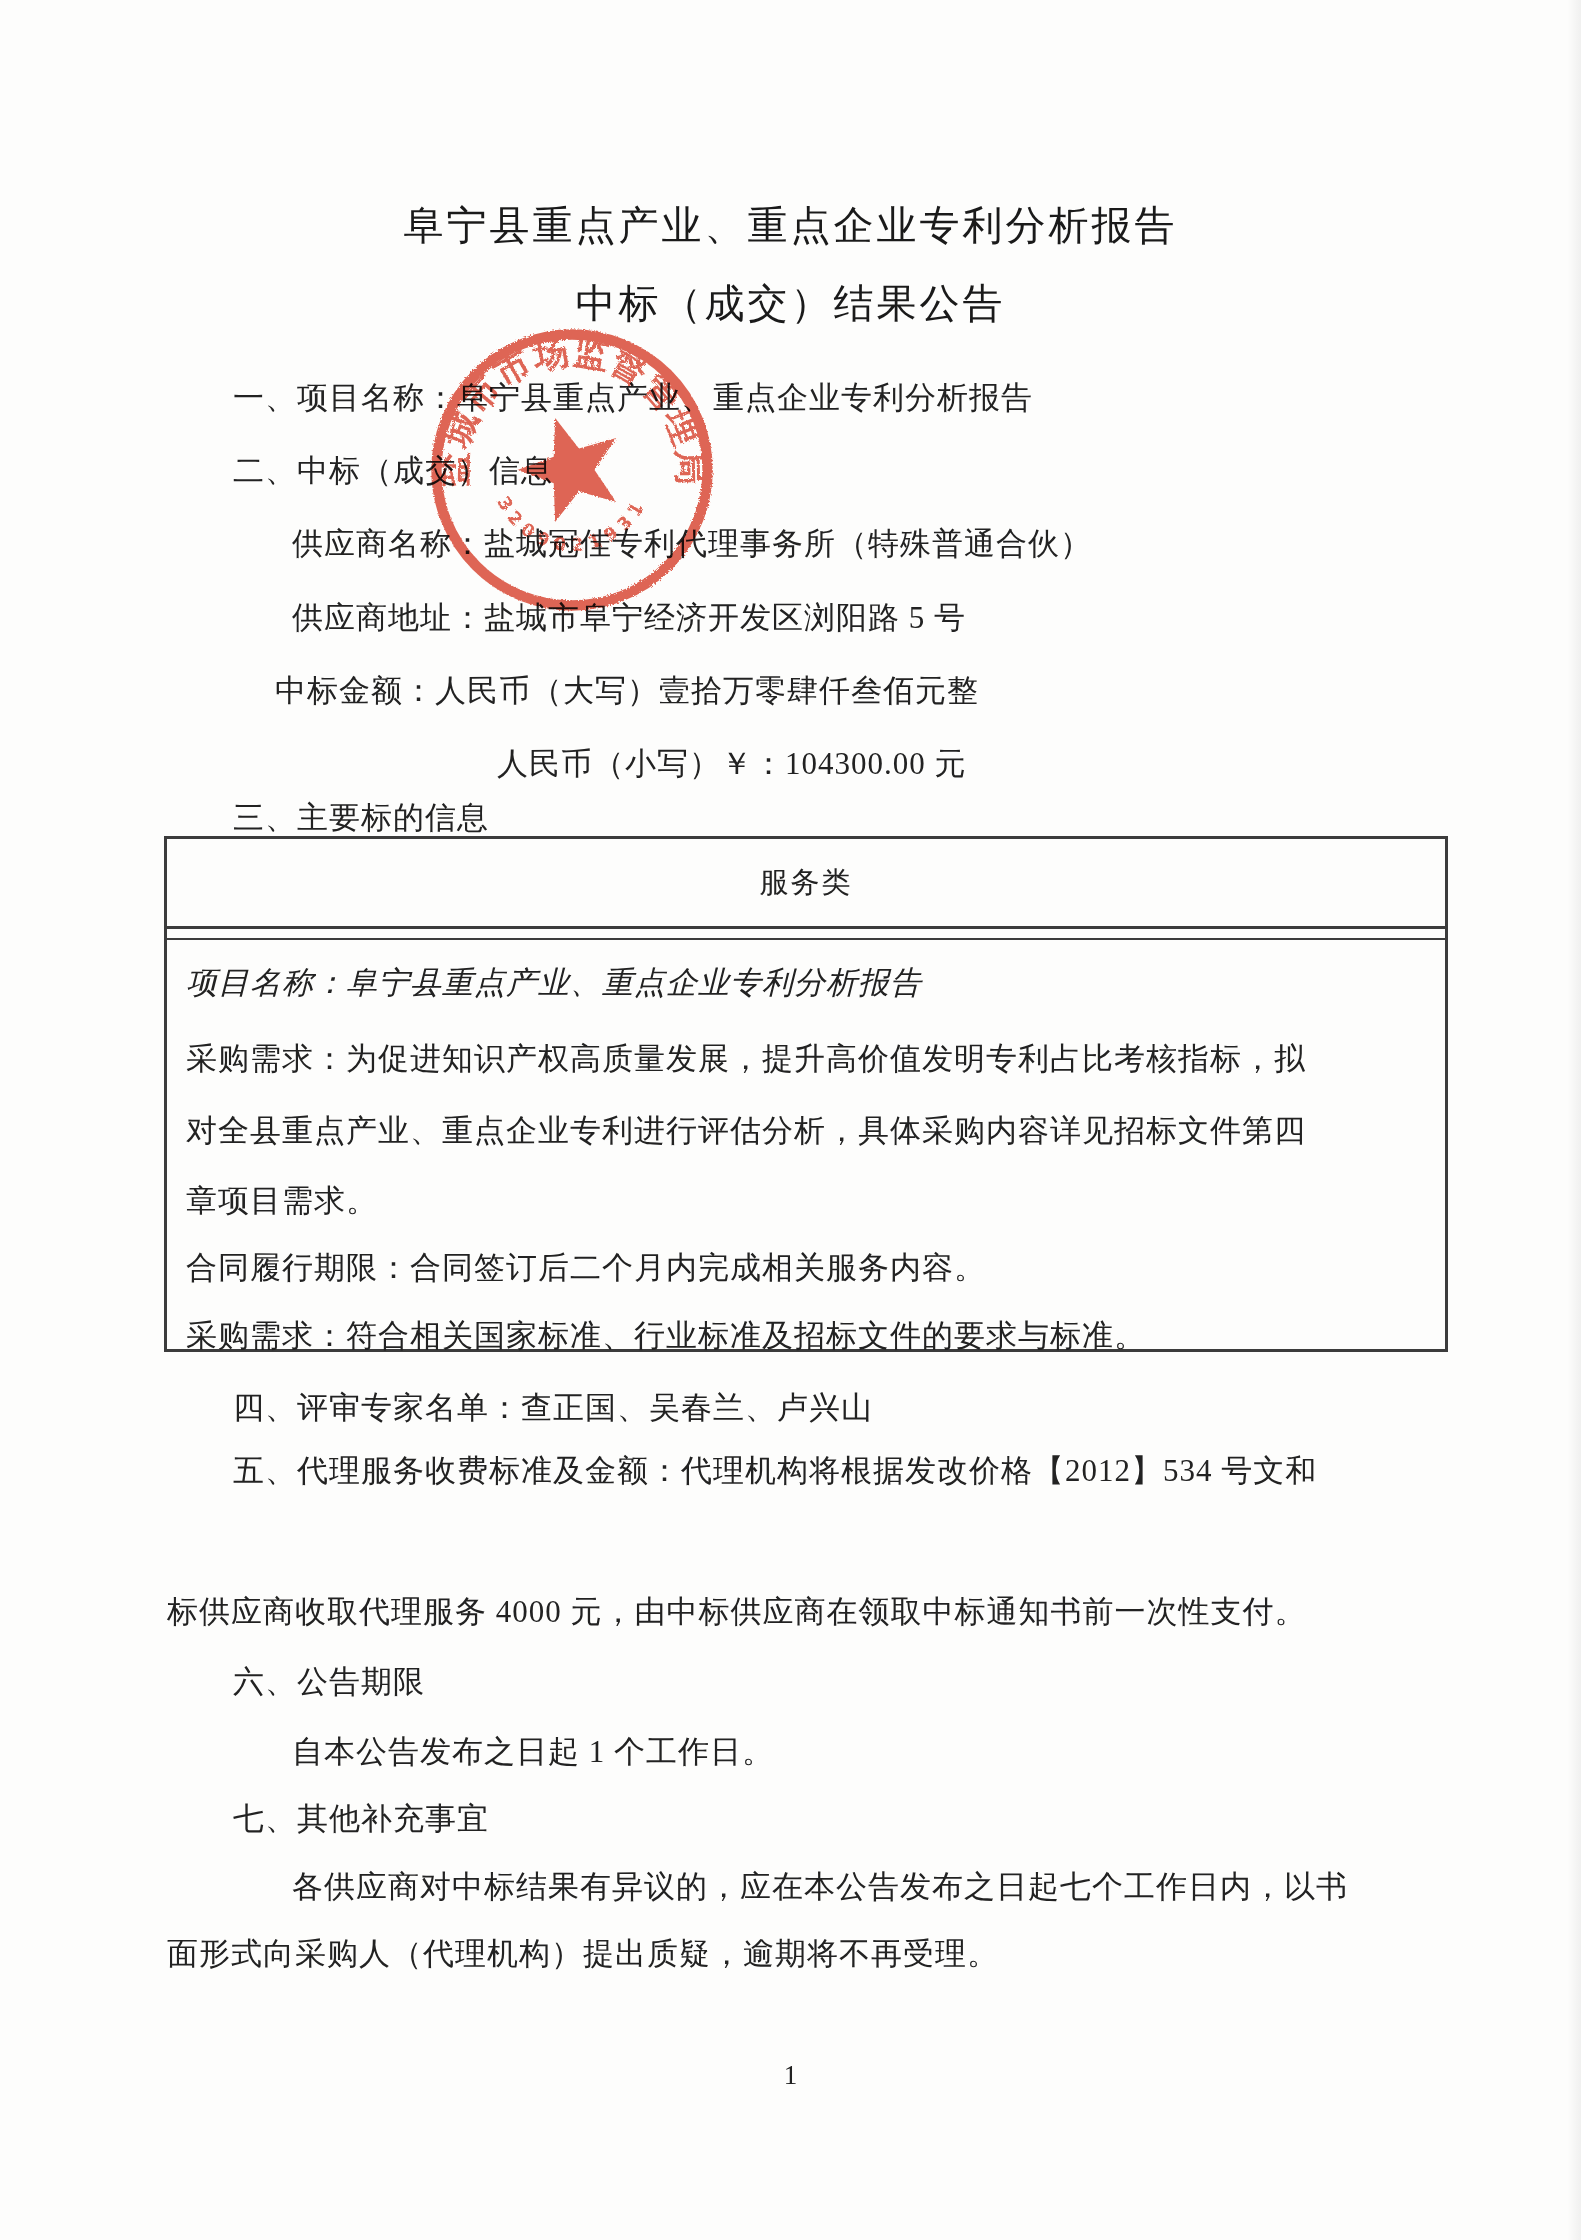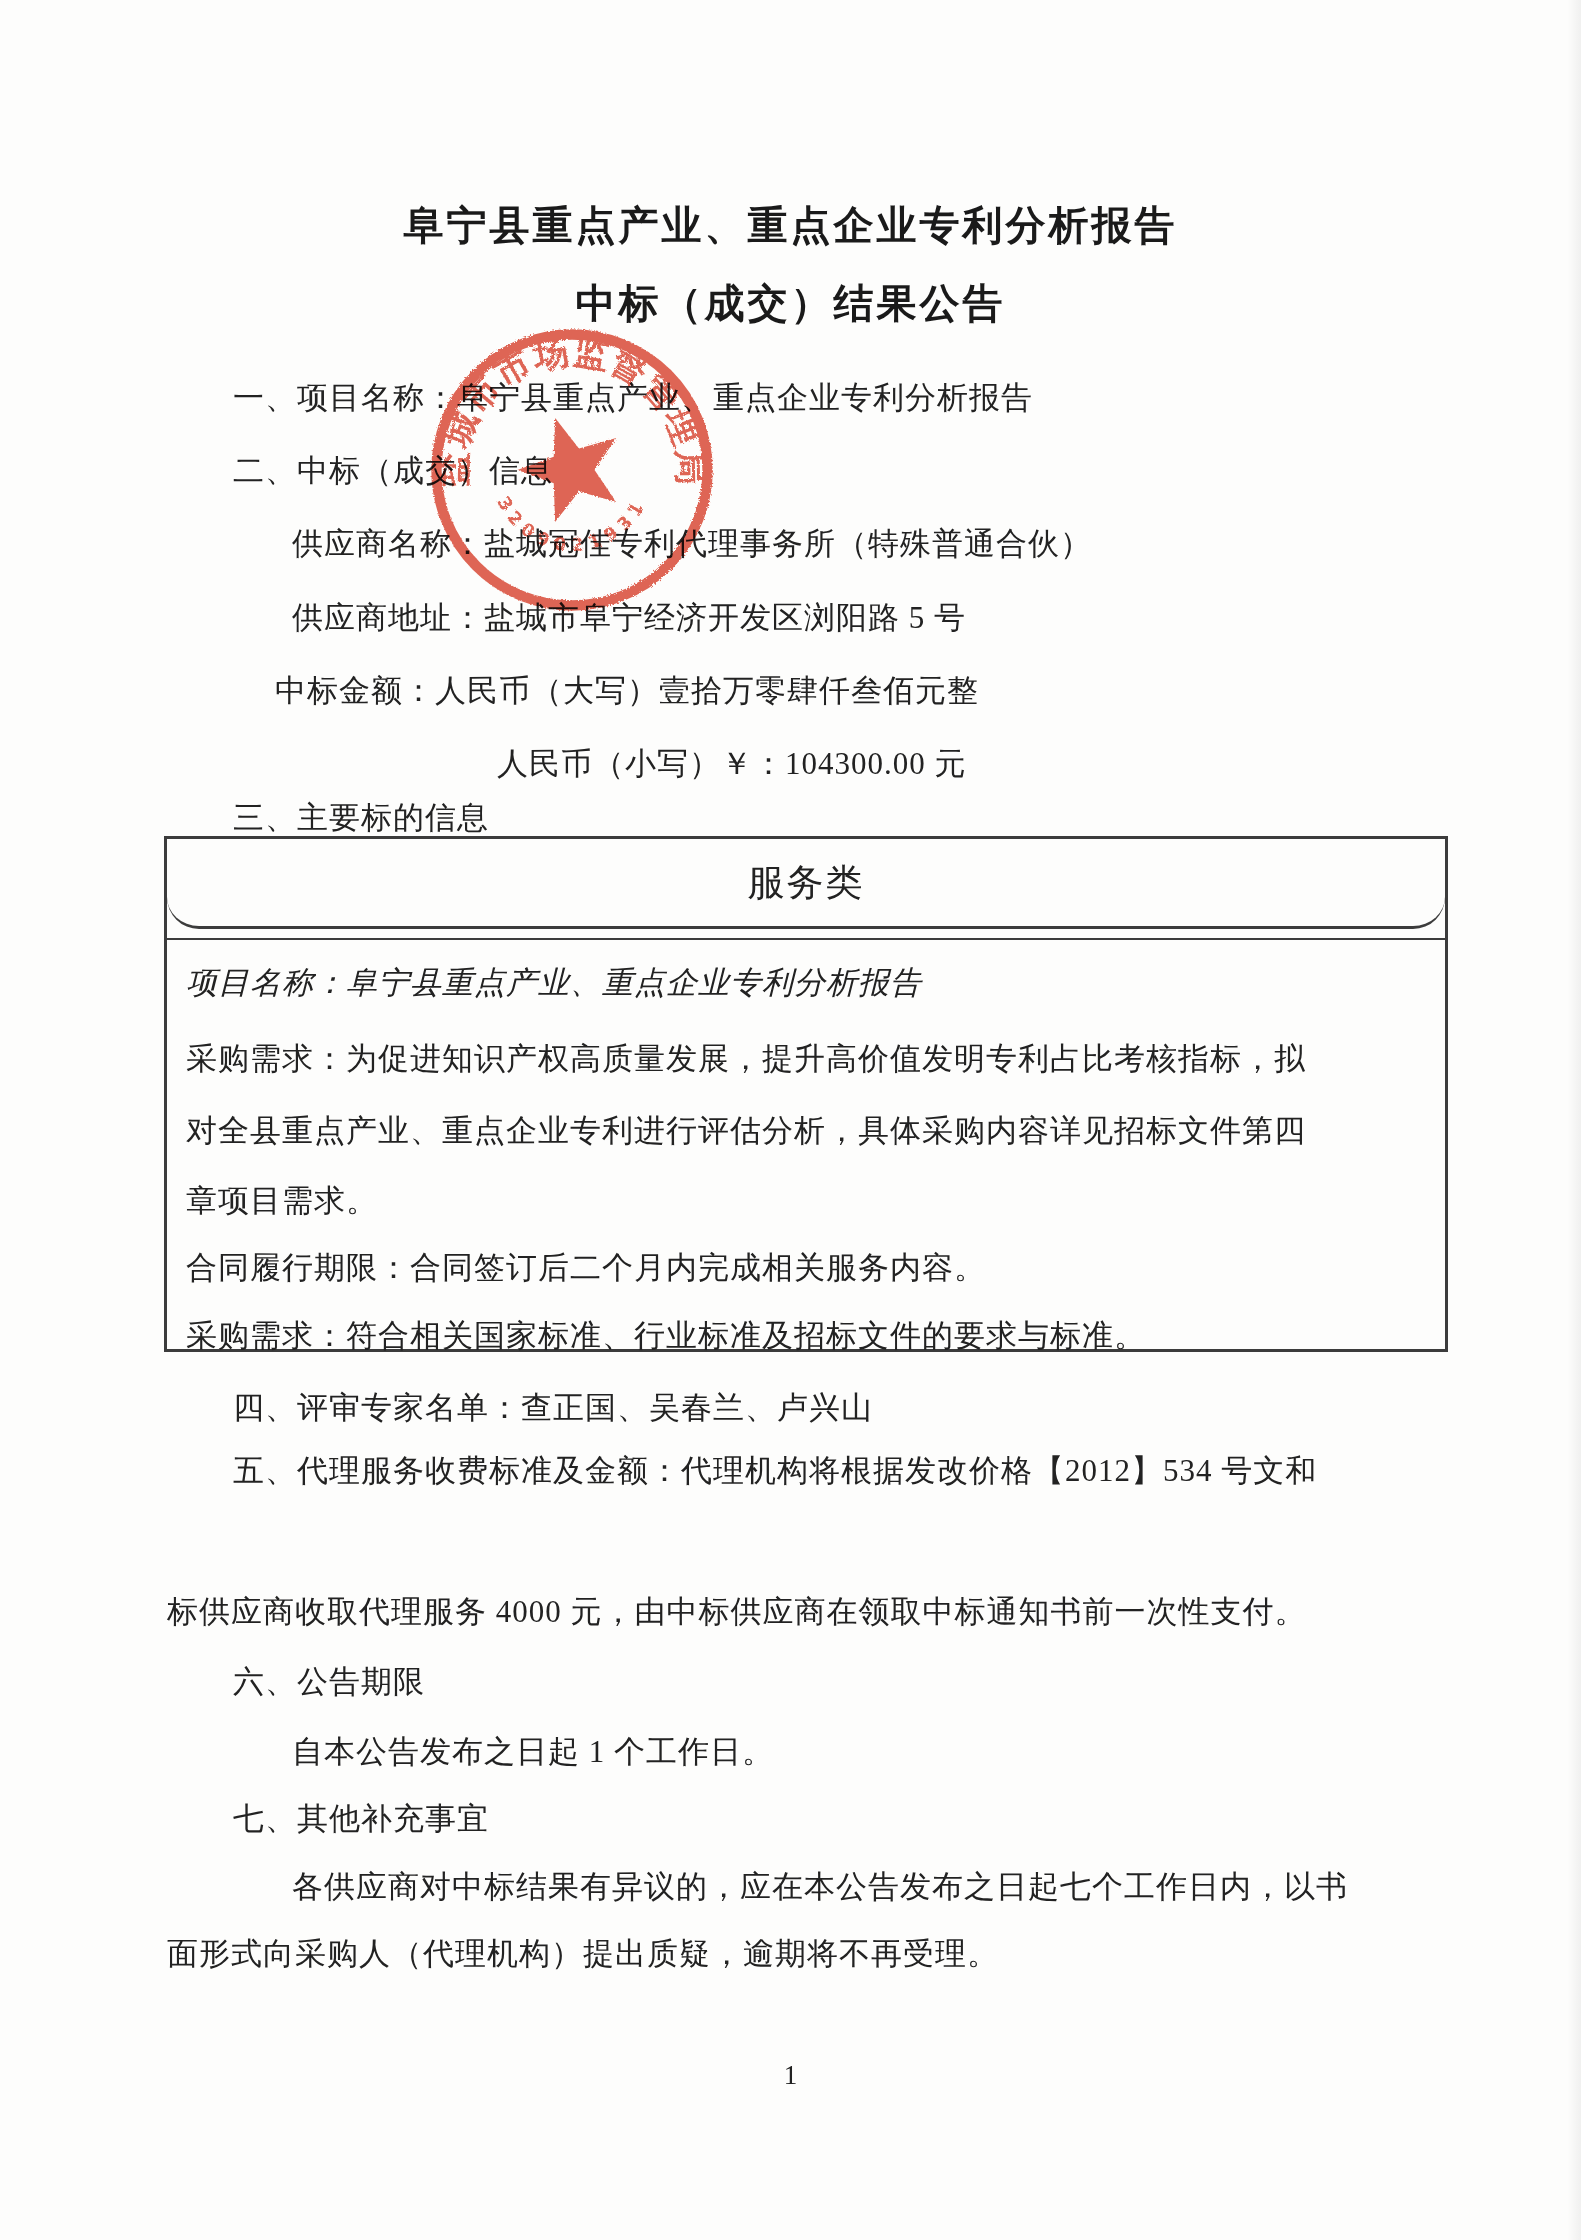--- a/index.html
+++ b/index.html
@@ -20,31 +20,31 @@
   }
   .ln{
     position:absolute;
     font-size:31px;line-height:1.15;
     white-space:nowrap;
     letter-spacing:1px;
     color:#222;
   }
   .ttl{
     left:0;width:100%;text-align:center;
-    font-size:40px;font-weight:700;letter-spacing:3px;color:#1a1a1a;
+    font-size:40px;font-weight:400;letter-spacing:3px;color:#1a1a1a;
   }
   .tbl{
     position:absolute;left:164px;top:836px;width:1284px;height:516px;
     border:3px solid #3c3c3c;box-sizing:border-box;background:transparent;
   }
   .tbl-header{
     position:absolute;left:0;top:0;width:100%;height:90px;
     border-bottom:3px solid #3c3c3c;box-sizing:border-box;
     display:flex;align-items:center;justify-content:center;
-    font-size:37px;letter-spacing:2px;color:#222;border-radius:32px;
+    font-size:29px;letter-spacing:2px;color:#222;
   }
   .tbl-divider{
     position:absolute;left:0;top:99px;width:100%;height:2px;background:#3c3c3c;
   }
   .trow{
     position:absolute;left:19px;
     font-size:31px;line-height:1.15;white-space:nowrap;letter-spacing:1px;color:#222;
   }
   .pageno{
     position:absolute;left:0;width:100%;text-align:center;top:2060px;

